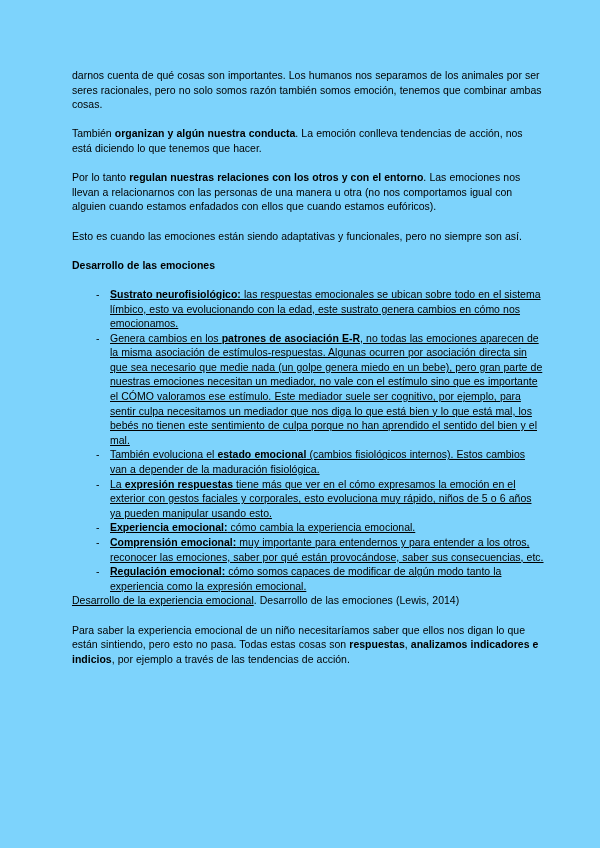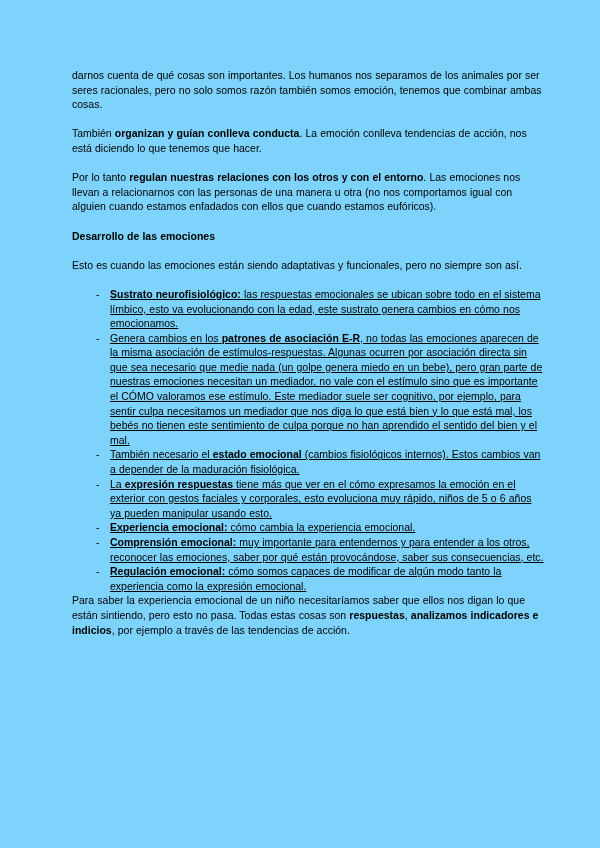--- a/index.html
+++ b/index.html
@@ -22,51 +22,52 @@
   .list-item { display:flex; align-items:flex-start; }
   .bullet-marker { flex:0 0 14px; margin-left:24px; }
   .li-body { flex:1 1 auto;text-decoration:underline; }
 </style>
 </head>
 <body>
 
 <div class="page">
   <div class="content" id="doc-content" style="color: rgb(0, 0, 0);">
       <div class="blk gap-after"><span class="">darnos cuenta de qué cosas son importantes. Los humanos nos separamos de los animales por ser seres racionales, pero no solo somos razón también somos emoción, tenemos que combinar ambas cosas.</span></div>
-      <div class="blk gap-after"><span class="">También </span><span class="b ">organizan y guían conlleva conducta</span><span class="">. La emoción conlleva tendencias de acción, nos está diciendo lo que tenemos que hacer.</span></div>
+      <div class="blk gap-after"><span class="">También </span><span class="b ">organizan y algún nuestra conducta</span><span class="">. La emoción conlleva tendencias de acción, nos está diciendo lo que tenemos que hacer.</span></div>
       <div class="blk gap-after"><span class="">Por lo tanto </span><span class="b ">regulan nuestras relaciones con los otros y con el entorno</span><span class="">. Las emociones nos llevan a relacionarnos con las personas de una manera u otra (no nos comportamos igual con alguien cuando estamos enfadados con ellos que cuando estamos eufóricos).</span></div>
+      <div class="blk gap-after"><span class="">Esto es cuando las emociones están siendo adaptativas y funcionales, pero no siempre son así.</span></div>
       <div class="blk gap-after"><span class="b ">Desarrollo de las emociones</span></div>
-      <div class="blk gap-after"><span class="">Esto es cuando las emociones están siendo adaptativas y funcionales, pero no siempre son así.</span></div>
       <div class="blk bullet-list">
         <div class="list-item">
           <span class="bullet-marker">-</span>
           <span class="li-body"><span class="b u">Sustrato neurofisiológico:</span><span class=""> las respuestas emocionales se ubican sobre todo en el sistema límbico, esto va evolucionando con la edad, este sustrato genera cambios en cómo nos emocionamos.</span></span>
         </div>
         <div class="list-item">
           <span class="bullet-marker">-</span>
           <span class="li-body"><span class="">Genera cambios en los </span><span class="b u">patrones de asociación E-R</span><span class="">, no todas las emociones aparecen de la misma asociación de estímulos-respuestas. Algunas ocurren por asociación directa sin que sea necesario que medie nada (un golpe genera miedo en un bebe), pero gran parte de nuestras emociones necesitan un mediador, no vale con el estímulo sino que es importante el CÓMO valoramos ese estímulo. Este mediador suele ser cognitivo, por ejemplo, para sentir culpa necesitamos un mediador que nos diga lo que está bien y lo que está mal, los bebés no tienen este sentimiento de culpa porque no han aprendido el sentido del bien y el mal.</span></span>
         </div>
         <div class="list-item">
           <span class="bullet-marker">-</span>
-          <span class="li-body"><span class="">También necesario el </span><span class="b u">estado emocional</span><span class=""> (cambios fisiológicos internos). Estos cambios van a depender de la maduración fisiológica.</span></span>
+          <span class="li-body"><span class="">También evoluciona el </span><span class="b u">estado emocional</span><span class=""> (cambios fisiológicos internos). Estos cambios van a depender de la maduración fisiológica.</span></span>
         </div>
         <div class="list-item">
           <span class="bullet-marker">-</span>
           <span class="li-body"><span class="">La </span><span class="b u">expresión respuestas</span><span class=""> tiene más que ver en el cómo expresamos la emoción en el exterior con gestos faciales y corporales, esto evoluciona muy rápido, niños de 5 o 6 años ya pueden manipular usando esto.</span></span>
         </div>
       </div>
       <div class="blk bullet-list gap-after">
         <div class="list-item">
           <span class="bullet-marker">-</span>
           <span class="li-body"><span class="b u">Experiencia emocional:</span><span class=""> cómo cambia la experiencia emocional.</span></span>
         </div>
         <div class="list-item">
           <span class="bullet-marker">-</span>
           <span class="li-body"><span class="b u">Comprensión emocional:</span><span class=""> muy importante para entendernos y para entender a los otros, reconocer las emociones, saber por qué están provocándose, saber sus consecuencias, etc.</span></span>
         </div>
         <div class="list-item">
           <span class="bullet-marker">-</span>
           <span class="li-body"><span class="b u">Regulación emocional:</span><span class=""> cómo somos capaces de modificar de algún modo tanto la experiencia como la expresión emocional.</span></span>
         </div>
       </div>
+      <div class="blk gap-after"><span class="u">Desarrollo de la experiencia emocional</span><span class="">. Desarrollo de las emociones (Lewis, 2014)</span></div>
       <div class="blk"><span class="">Para saber la experiencia emocional de un niño necesitaríamos saber que ellos nos digan lo que están sintiendo, pero esto no pasa. Todas estas cosas son </span><span class="b ">respuestas</span><span class="">, </span><span class="b ">analizamos indicadores e indicios</span><span class="">, por ejemplo a través de las tendencias de acción.</span></div>
     </div>
 </div>
 
 </body></html>

